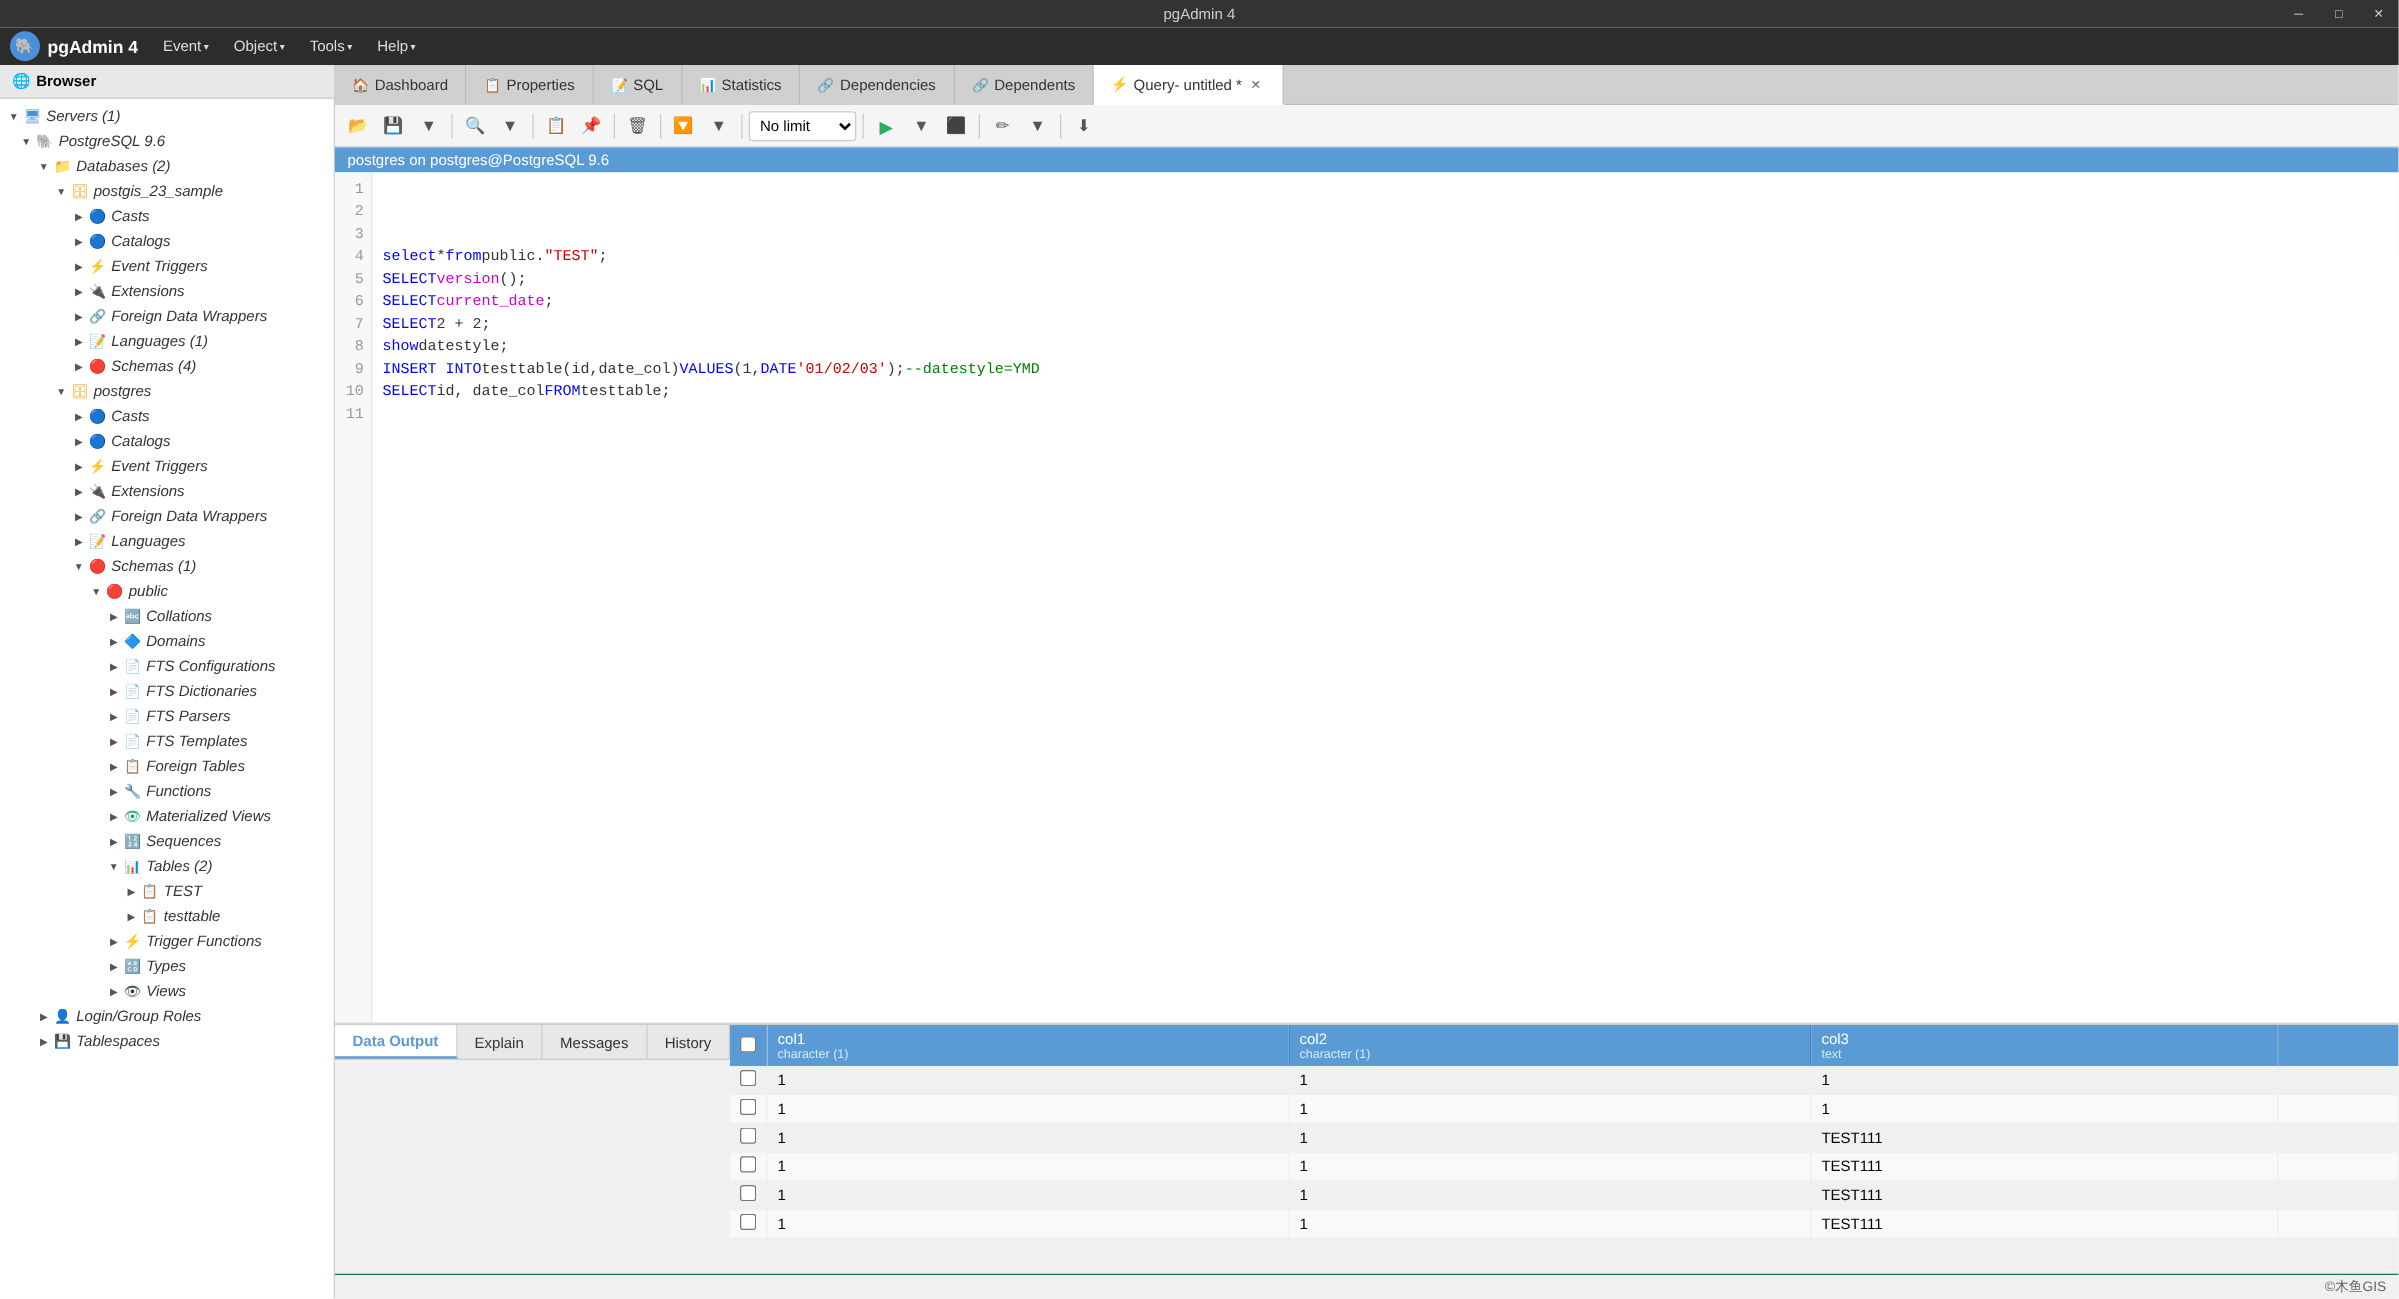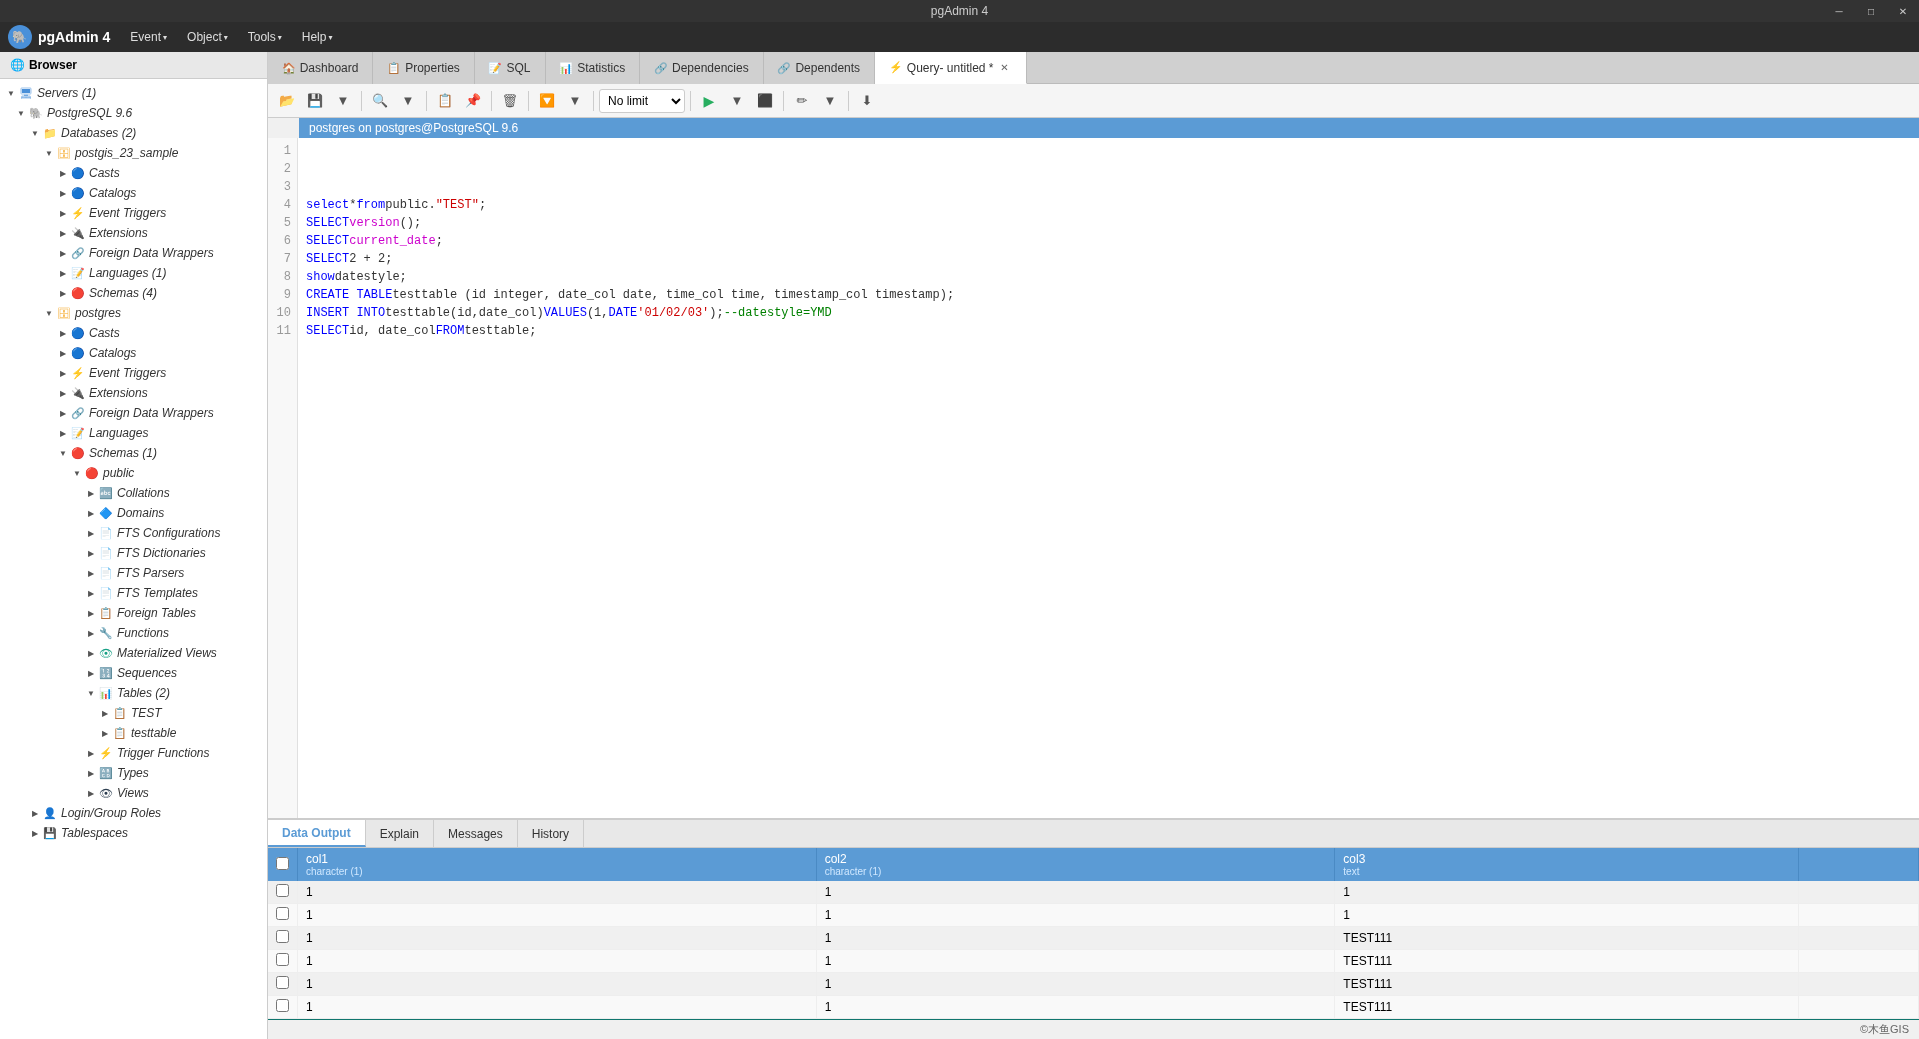--- a/index.html
+++ b/index.html
@@ -250,21 +250,20 @@
       font-size: 12px;
       cursor: pointer;
     }
 
     
     .connection-bar {
       background: #5b9bd5;
       color: white;
       padding: 3px 10px;
       font-size: 12px;
-      margin-left: 31px;
     }
 
     
     .query-editor {
       flex: 1;
       background: #fff;
       overflow: hidden;
       display: flex;
       border-bottom: 1px solid #ccc;
       min-height: 0;
@@ -294,21 +293,21 @@
     .kw { color: #0000ff; font-weight: normal; }
     .fn { color: #cc00cc; }
     .str { color: #cc0000; }
     .comment { color: #008000; }
     .plain { color: #333; }
 
     
     .output-panel {
       height: 200px;
       display: flex;
-      flex-direction: column;
+      flex-direction: row;
       border-top: 1px solid #ccc;
     }
     .output-tabs {
       display: flex;
       background: #e8e8e8;
       border-bottom: 1px solid #ccc;
       height: 28px;
     }
     .output-tab {
       padding: 0 14px;
@@ -743,24 +742,20 @@
         </div>
         <div class="code-line">
           <span class="kw">SELECT</span>
             <span class="plain"> 2 + 2;</span>
         </div>
         <div class="code-line">
           <span class="kw">show</span>
             <span class="plain"> datestyle;</span>
         </div>
         <div class="code-line">
-          <span class="kw">CREATE TABLE</span>
-            <span class="plain"> testtable (id integer, date_col date, time_col time, timestamp_col timestamp);</span>
-        </div>
-        <div class="code-line">
           <span class="kw">INSERT INTO</span>
             <span class="plain"> testtable(id,date_col) </span>
             <span class="kw">VALUES</span>
             <span class="plain">(1, </span>
             <span class="kw">DATE</span>
             <span class="str">'01/02/03'</span>
             <span class="plain">);  </span>
             <span class="comment">--datestyle=YMD</span>
         </div>
         <div class="code-line">

